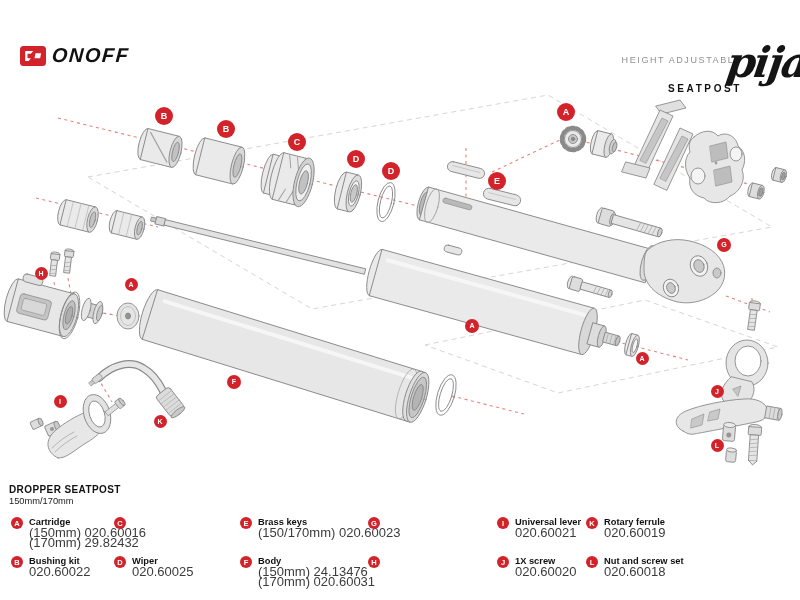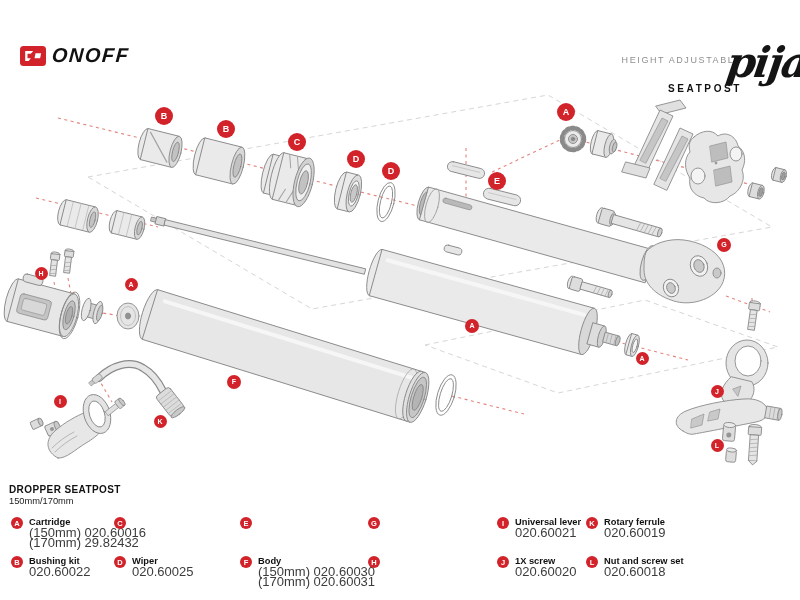--- a/index.html
+++ b/index.html
@@ -426,26 +426,30 @@
       </div>
       <div class="leg-item" style="left: 114px; top: 556px;">
         <span class="leg-badge" style="background: rgb(210, 35, 42);">D</span>
         <div>
           <div class="leg-name">Wiper</div>
           <div class="leg-line">020.60025</div>
         </div>
       </div>
       <div class="leg-item" style="left: 240px; top: 517px;">
         <span class="leg-badge" style="background: rgb(210, 35, 42);">E</span>
+        <div>
+          <div class="leg-name">Brass keys</div>
+          <div class="leg-line">(150/170mm) 020.60023</div>
+        </div>
       </div>
       <div class="leg-item" style="left: 240px; top: 556px;">
         <span class="leg-badge" style="background: rgb(210, 35, 42);">F</span>
         <div>
           <div class="leg-name">Body</div>
-          <div class="leg-line">(150mm) 020.60030</div>
+          <div class="leg-line">(150mm) 24.13476</div>
           <div class="leg-line">(170mm) 020.60031</div>
         </div>
       </div>
       <div class="leg-item" style="left: 368px; top: 517px;">
         <span class="leg-badge" style="background: rgb(210, 35, 42);">G</span>
       </div>
       <div class="leg-item" style="left: 368px; top: 556px;">
         <span class="leg-badge" style="background: rgb(210, 35, 42);">H</span>
       </div>
       <div class="leg-item" style="left: 497px; top: 517px;">

